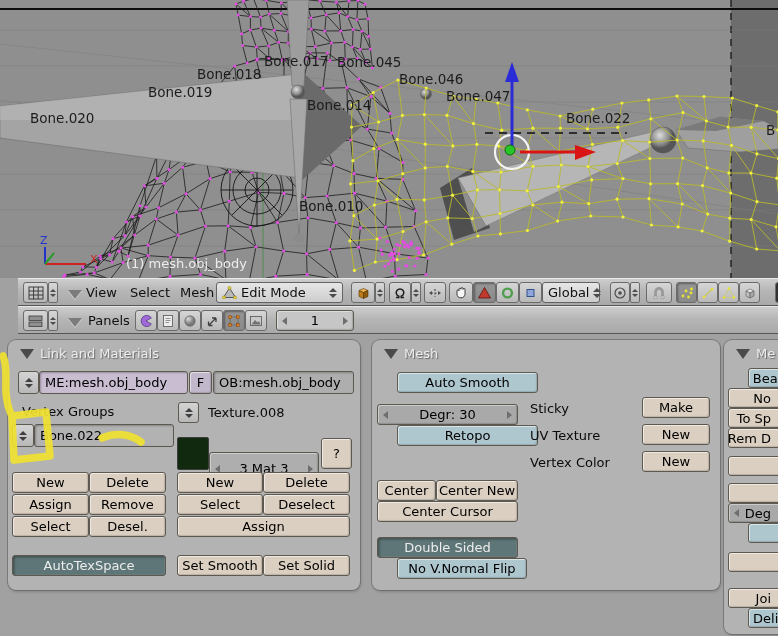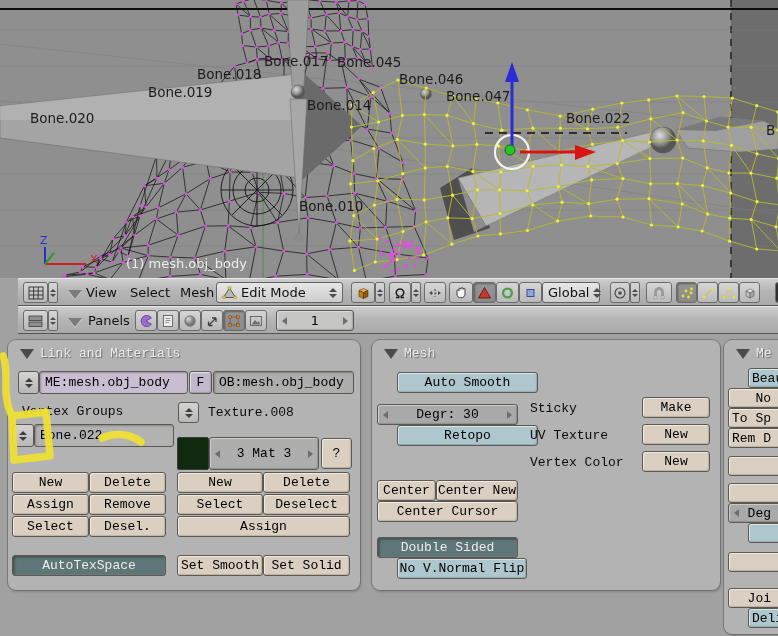--- a/index.html
+++ b/index.html
@@ -28,21 +28,21 @@
             align-items:center;justify-content:center;gap:2px;}
   .stepmini i{display:block;width:0;height:0;border-left:3px solid transparent;border-right:3px solid transparent;}
   .stepmini .u{border-bottom:3px solid #4c4c4c;}
   .stepmini .d{border-top:3px solid #4c4c4c;}
   .coltri{position:absolute;top:11px;width:0;height:0;border-left:7px solid transparent;
           border-right:7px solid transparent;border-top:9px solid #7c7c7c;
           filter:drop-shadow(0 1px 0 #d8d8d8);}
   
   .bwin{position:absolute;left:0;top:334px;width:778px;height:302px;background:#a1a1a1;}
   .panel{position:absolute;background:#b3b3b3;border-radius:8px;
-         box-shadow:0 0 0 1px rgba(96,96,96,.6),1px 2px 3px rgba(0,0,0,.18);font-family:Liberation Mono, monospace;}
+         box-shadow:0 0 0 1px rgba(96,96,96,.6),1px 2px 3px rgba(0,0,0,.18);}
   .ptitle{position:absolute;font-size:13px;color:#ededed;text-shadow:1px 1px 1px rgba(70,70,70,.7);white-space:nowrap;}
   .ptri{position:absolute;width:0;height:0;border-left:7px solid transparent;
         border-right:7px solid transparent;border-top:10px solid #4a4a4a;}
   .btn{position:absolute;background:#dacfc0;border:1px solid #5d5950;border-radius:3px;
        box-shadow:inset 1px 1px 0 rgba(255,255,255,.55),inset -1px -1px 1px rgba(0,0,0,.14);
        font-size:13px;color:#000;display:flex;align-items:center;justify-content:center;
        white-space:nowrap;overflow:hidden;}
   .btn.blue{background:#aec6cd;margin-left:20px;}
   .btn.dark{background:#5f7678;color:#ececec;
             box-shadow:inset 1px 1px 3px rgba(0,0,0,.42),inset -1px -1px 1px rgba(255,255,255,.12);}
@@ -756,21 +756,21 @@
         </div>
       <div class="lbl" style="left:200px;top:65px">Texture.008</div>
 
       <div class="stepbtn" style="left:4px;top:84px;width:22px;height:23px">
           <i class="u"></i>
           <i class="d"></i>
         </div>
       <div class="field" style="left:26px;top:84px;width:140px;height:23px;background:#b2b2b2">Bone.022</div>
 
       <div class="swatch" style="left:169px;top:97px;width:32px;height:33px"></div>
-      <div class="num" style="left:201px;top:97px;width:110px;height:33px;background:#aeaeae">
+      <div class="num" style="left:201px;top:112px;width:110px;height:33px;background:#aeaeae">
         <span class="aL"></span>
           <span>3 Mat 3</span>
           <span class="aR"></span>
       </div>
       <div class="btn" style="left:313px;top:98px;width:31px;height:31px">?</div>
 
       <div class="btn" style="left:4px;top:132px;width:77px;height:21px">New</div>
       <div class="btn" style="left:81px;top:132px;width:77px;height:21px">Delete</div>
       <div class="btn" style="left:4px;top:154px;width:77px;height:21px">Assign</div>
       <div class="btn" style="left:81px;top:154px;width:77px;height:21px">Remove</div>

